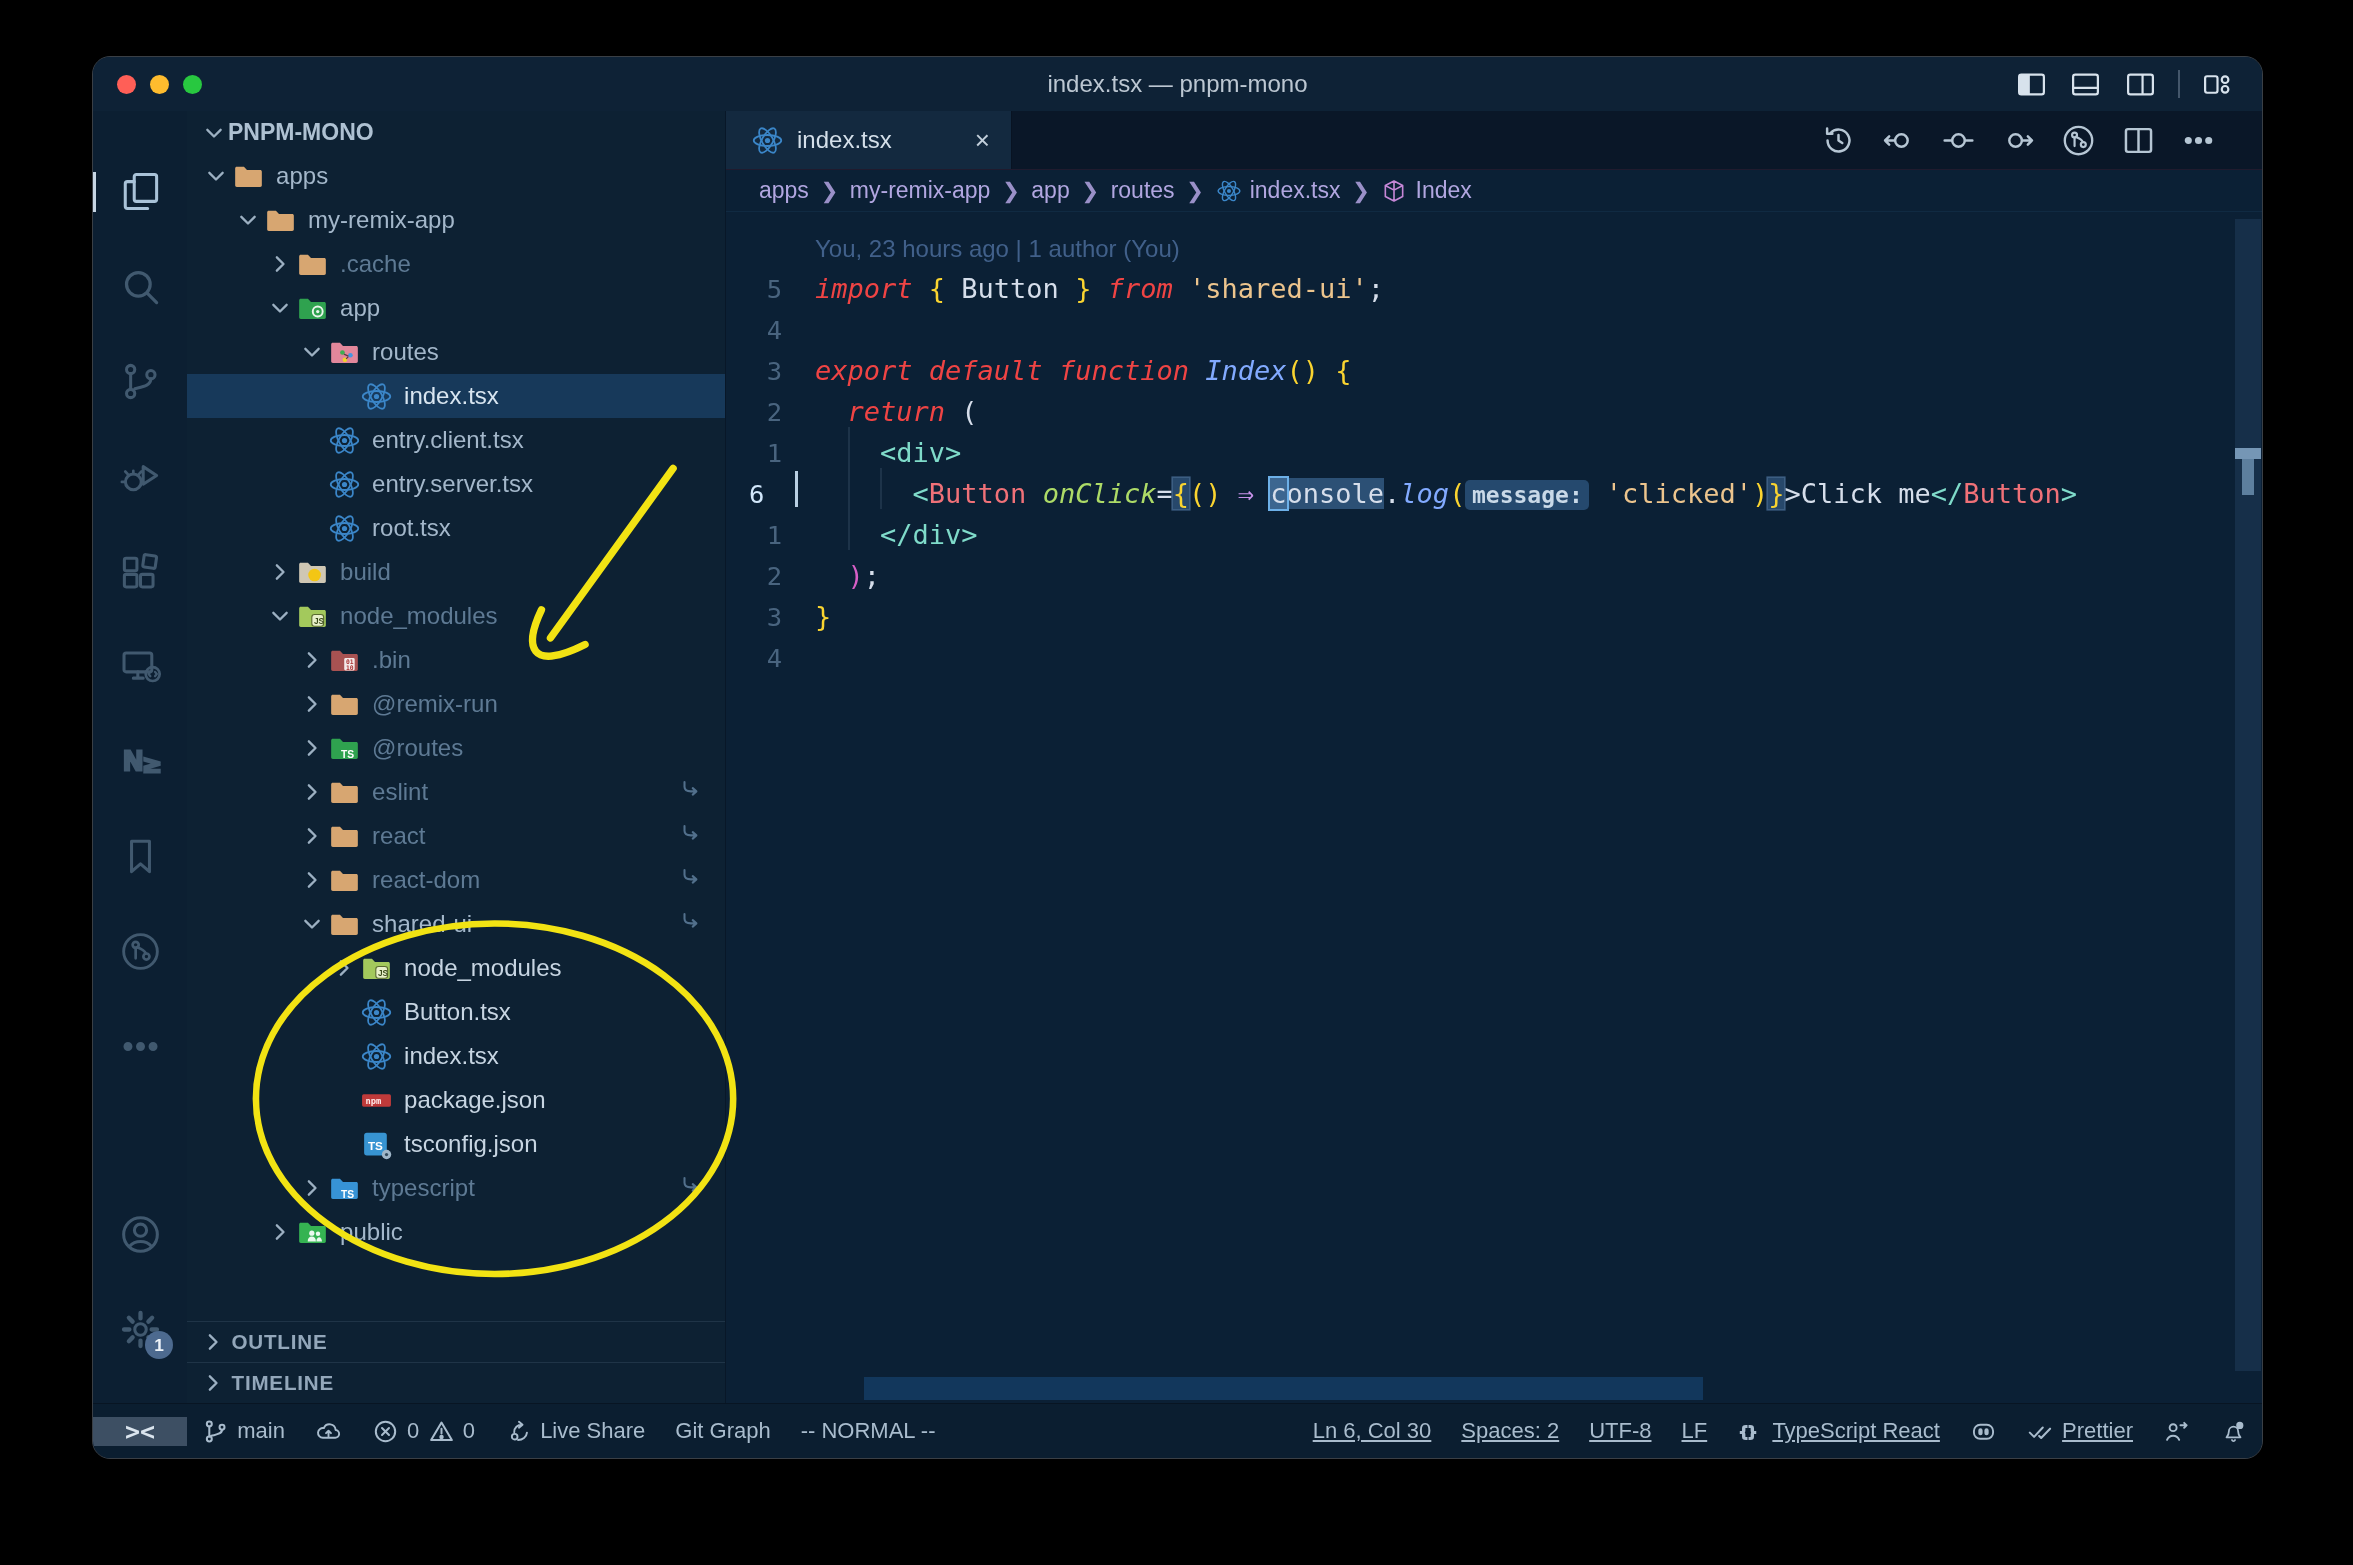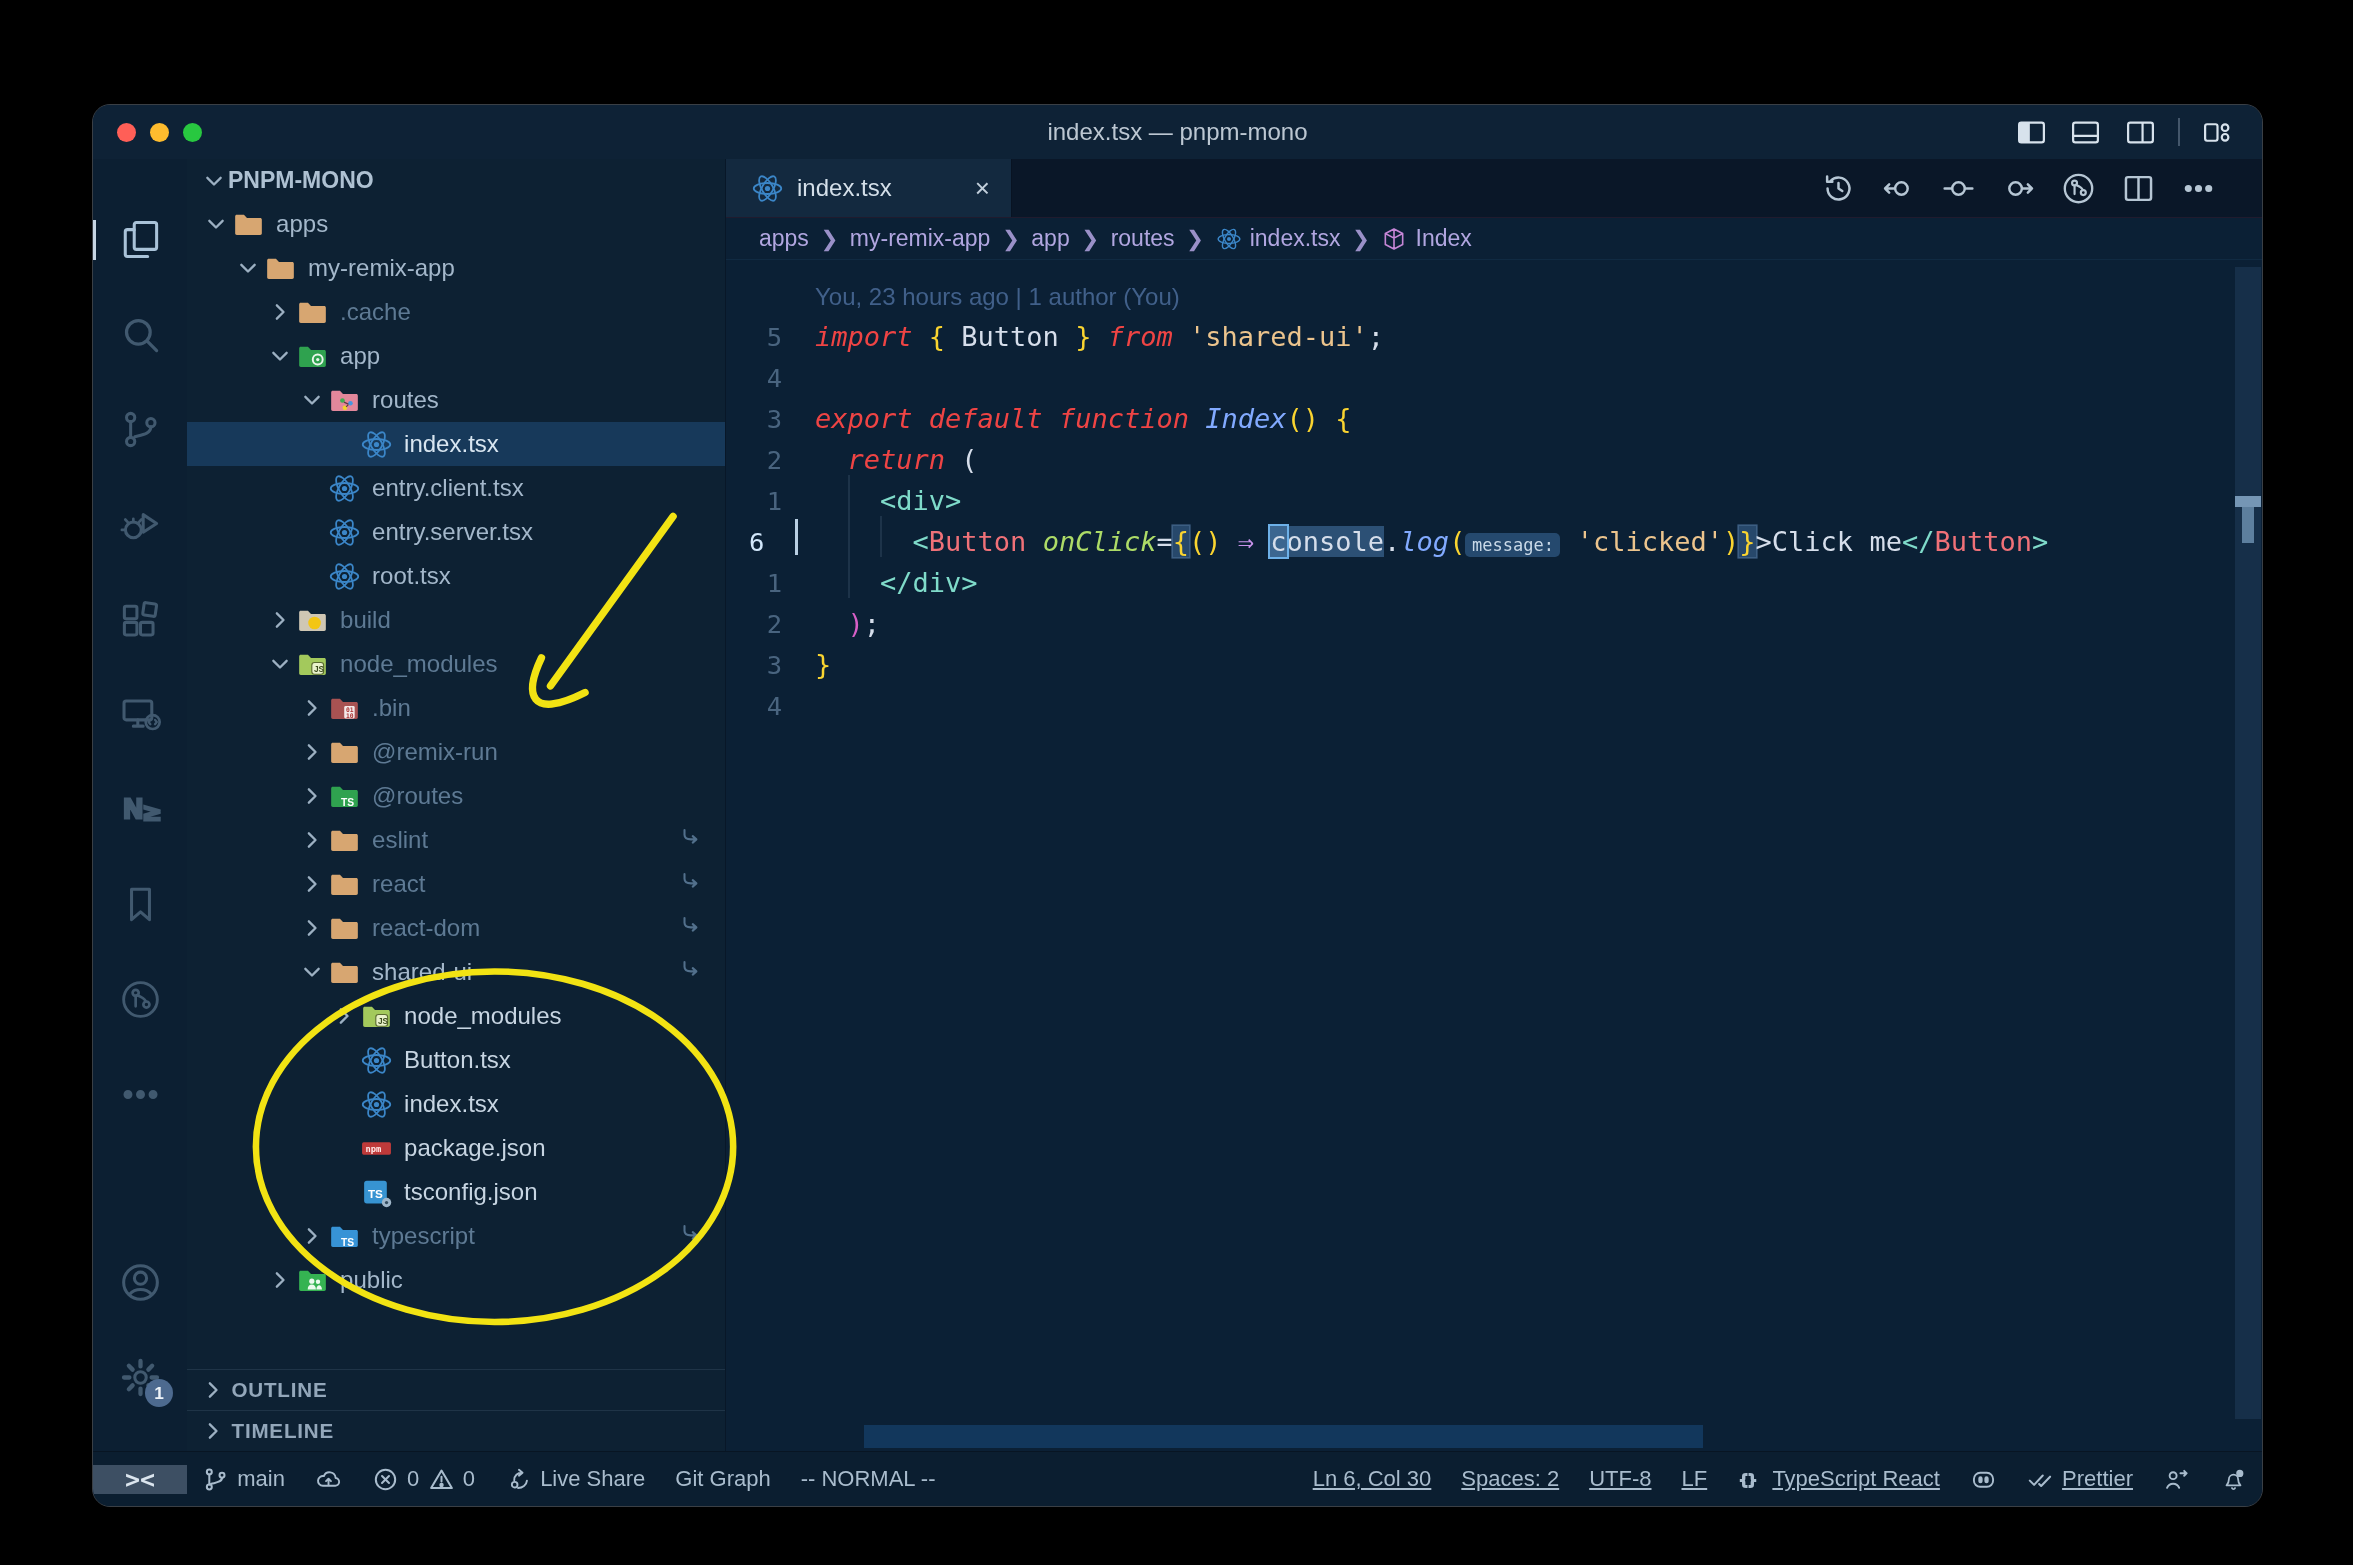--- a/index.html
+++ b/index.html
@@ -1,20 +1,20 @@
 <!DOCTYPE html>
 <html style="font-size:13px"><head>
 <meta charset="utf-8">
 <style>
   html,body{margin:0;padding:0;background:#000;width:2354px;height:1565px;overflow:hidden;
     font-family:"Liberation Sans",sans-serif;-webkit-font-smoothing:antialiased;}
   .screen{position:relative;width:2354px;height:1565px;background:#000;}
   .window{position:absolute;left:92px;top:56px;width:2169px;height:1401px;background:#0b2035;
     border:0.8px solid #3a3f45;border-radius:18px;overflow:hidden;display:flex;flex-direction:column;
-    box-shadow:0 25px 66px rgba(0,0,0,.8);margin-top:48px;}
+    box-shadow:0 25px 66px rgba(0,0,0,.8);}
   
   .titlebar{height:54px;background:#0e2236;display:flex;align-items:center;position:relative;flex:0 0 auto;}
   .traffic{display:flex;gap:14px;padding-left:24px;}
   .tl{width:19px;height:19px;border-radius:50%;}
   .tl.red{background:#ff5f57}.tl.yellow{background:#febc2e}.tl.green{background:#28c840}
   .win-title{position:absolute;left:0;right:0;text-align:center;color:#bcc7d2;font-size:24px;pointer-events:none;}
   .tb-controls{margin-left:auto;display:flex;align-items:center;gap:21.4px;padding-right:28px;color:#d7e2ec;}
   .tb-controls svg{width:33px;height:33px;stroke:currentColor;fill:none;stroke-width:1.6;}
   .tb-divider{width:1.6px;height:28px;background:#44576b;}
   
@@ -80,21 +80,21 @@
   .tok-str{color:#ecc48d;}
   .tok-tag{color:#7fdbca;}
   .tok-cmp{color:#f07178;}
   .tok-attr{color:#addb67;font-style:italic;}
   .tok-fn{color:#82aaff;font-style:italic;}
   .tok-txt{color:#d6deeb;}
   .tok-op{color:#c792ea;}
   .tok-yh{color:#fad430;background:#27486b;box-shadow:0 0 0 1.6px #3c5e82;}
   .tok-whl{background:#2c5075;}
   .tok-cur{outline:2.5px solid #6db0e8;background:#3c6690;}
-  .tok-inlay{background:#25496e;color:#c9d9e8;border-radius:5px;padding:1.6px 6.6px;font-size:17px;}
+  .tok-inlay{background:#25496e;color:#c9d9e8;border-radius:5px;padding:1.6px 6.6px;font-size:23px;font-weight:bold;}
   .iguide{position:absolute;top:0;width:1.6px;height:41px;background:rgba(140,170,200,.14);}
   .vscroll{position:absolute;right:0;top:0;width:28px;bottom:0;background:transparent;}
   .vslider{position:absolute;right:0.8px;top:6.6px;width:26px;height:1152px;background:rgba(80,130,180,.16);}
   .vcursor{position:absolute;right:0.8px;top:236px;width:26px;height:10.7px;background:#7596b5;}
   .vcursor2{position:absolute;right:8.2px;top:247px;width:11.5px;height:36px;background:#5d7f9e;}
   .hscroll{position:absolute;left:138px;bottom:3.3px;width:839px;height:23px;background:#12375c;}
   
   .statusbar{height:54px;background:#0b1e30;border-top:0.8px solid #081523;display:flex;align-items:center;
     flex:0 0 auto;color:#a9bccd;font-size:22px;}
   .st-remote{width:94px;height:100%;background:#3d4f63;color:#dbe5ee;display:flex;align-items:center;

